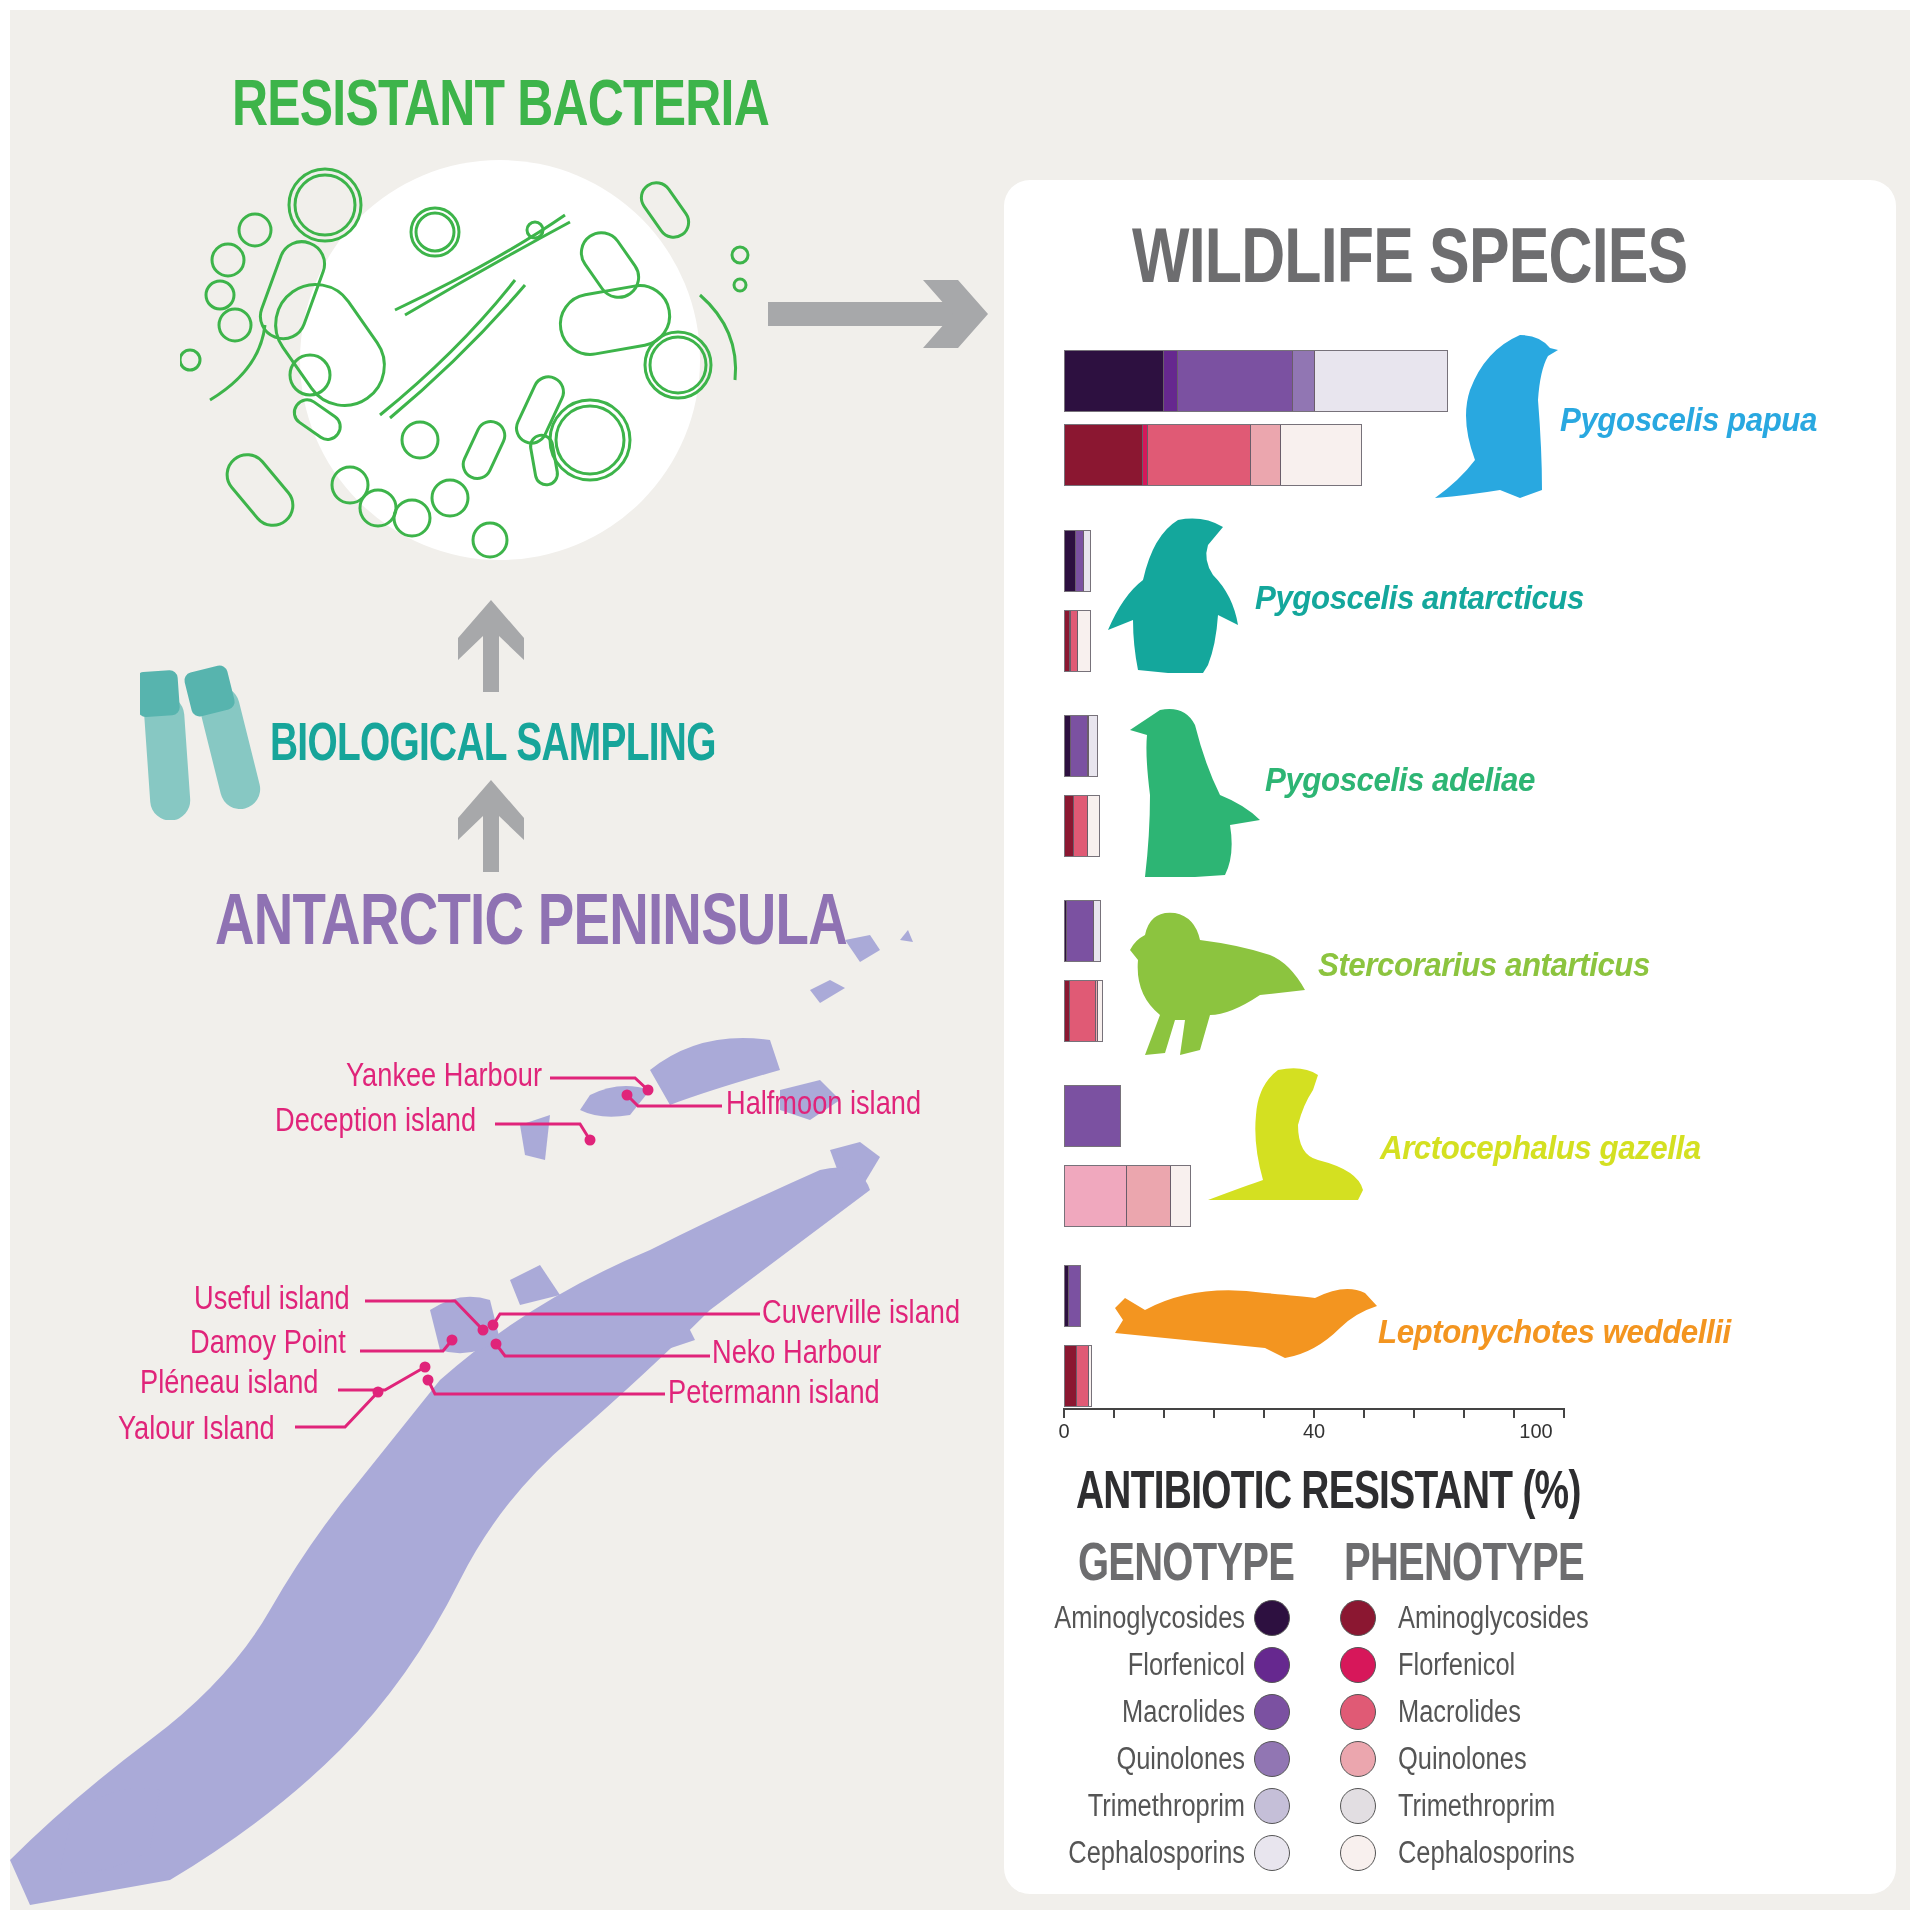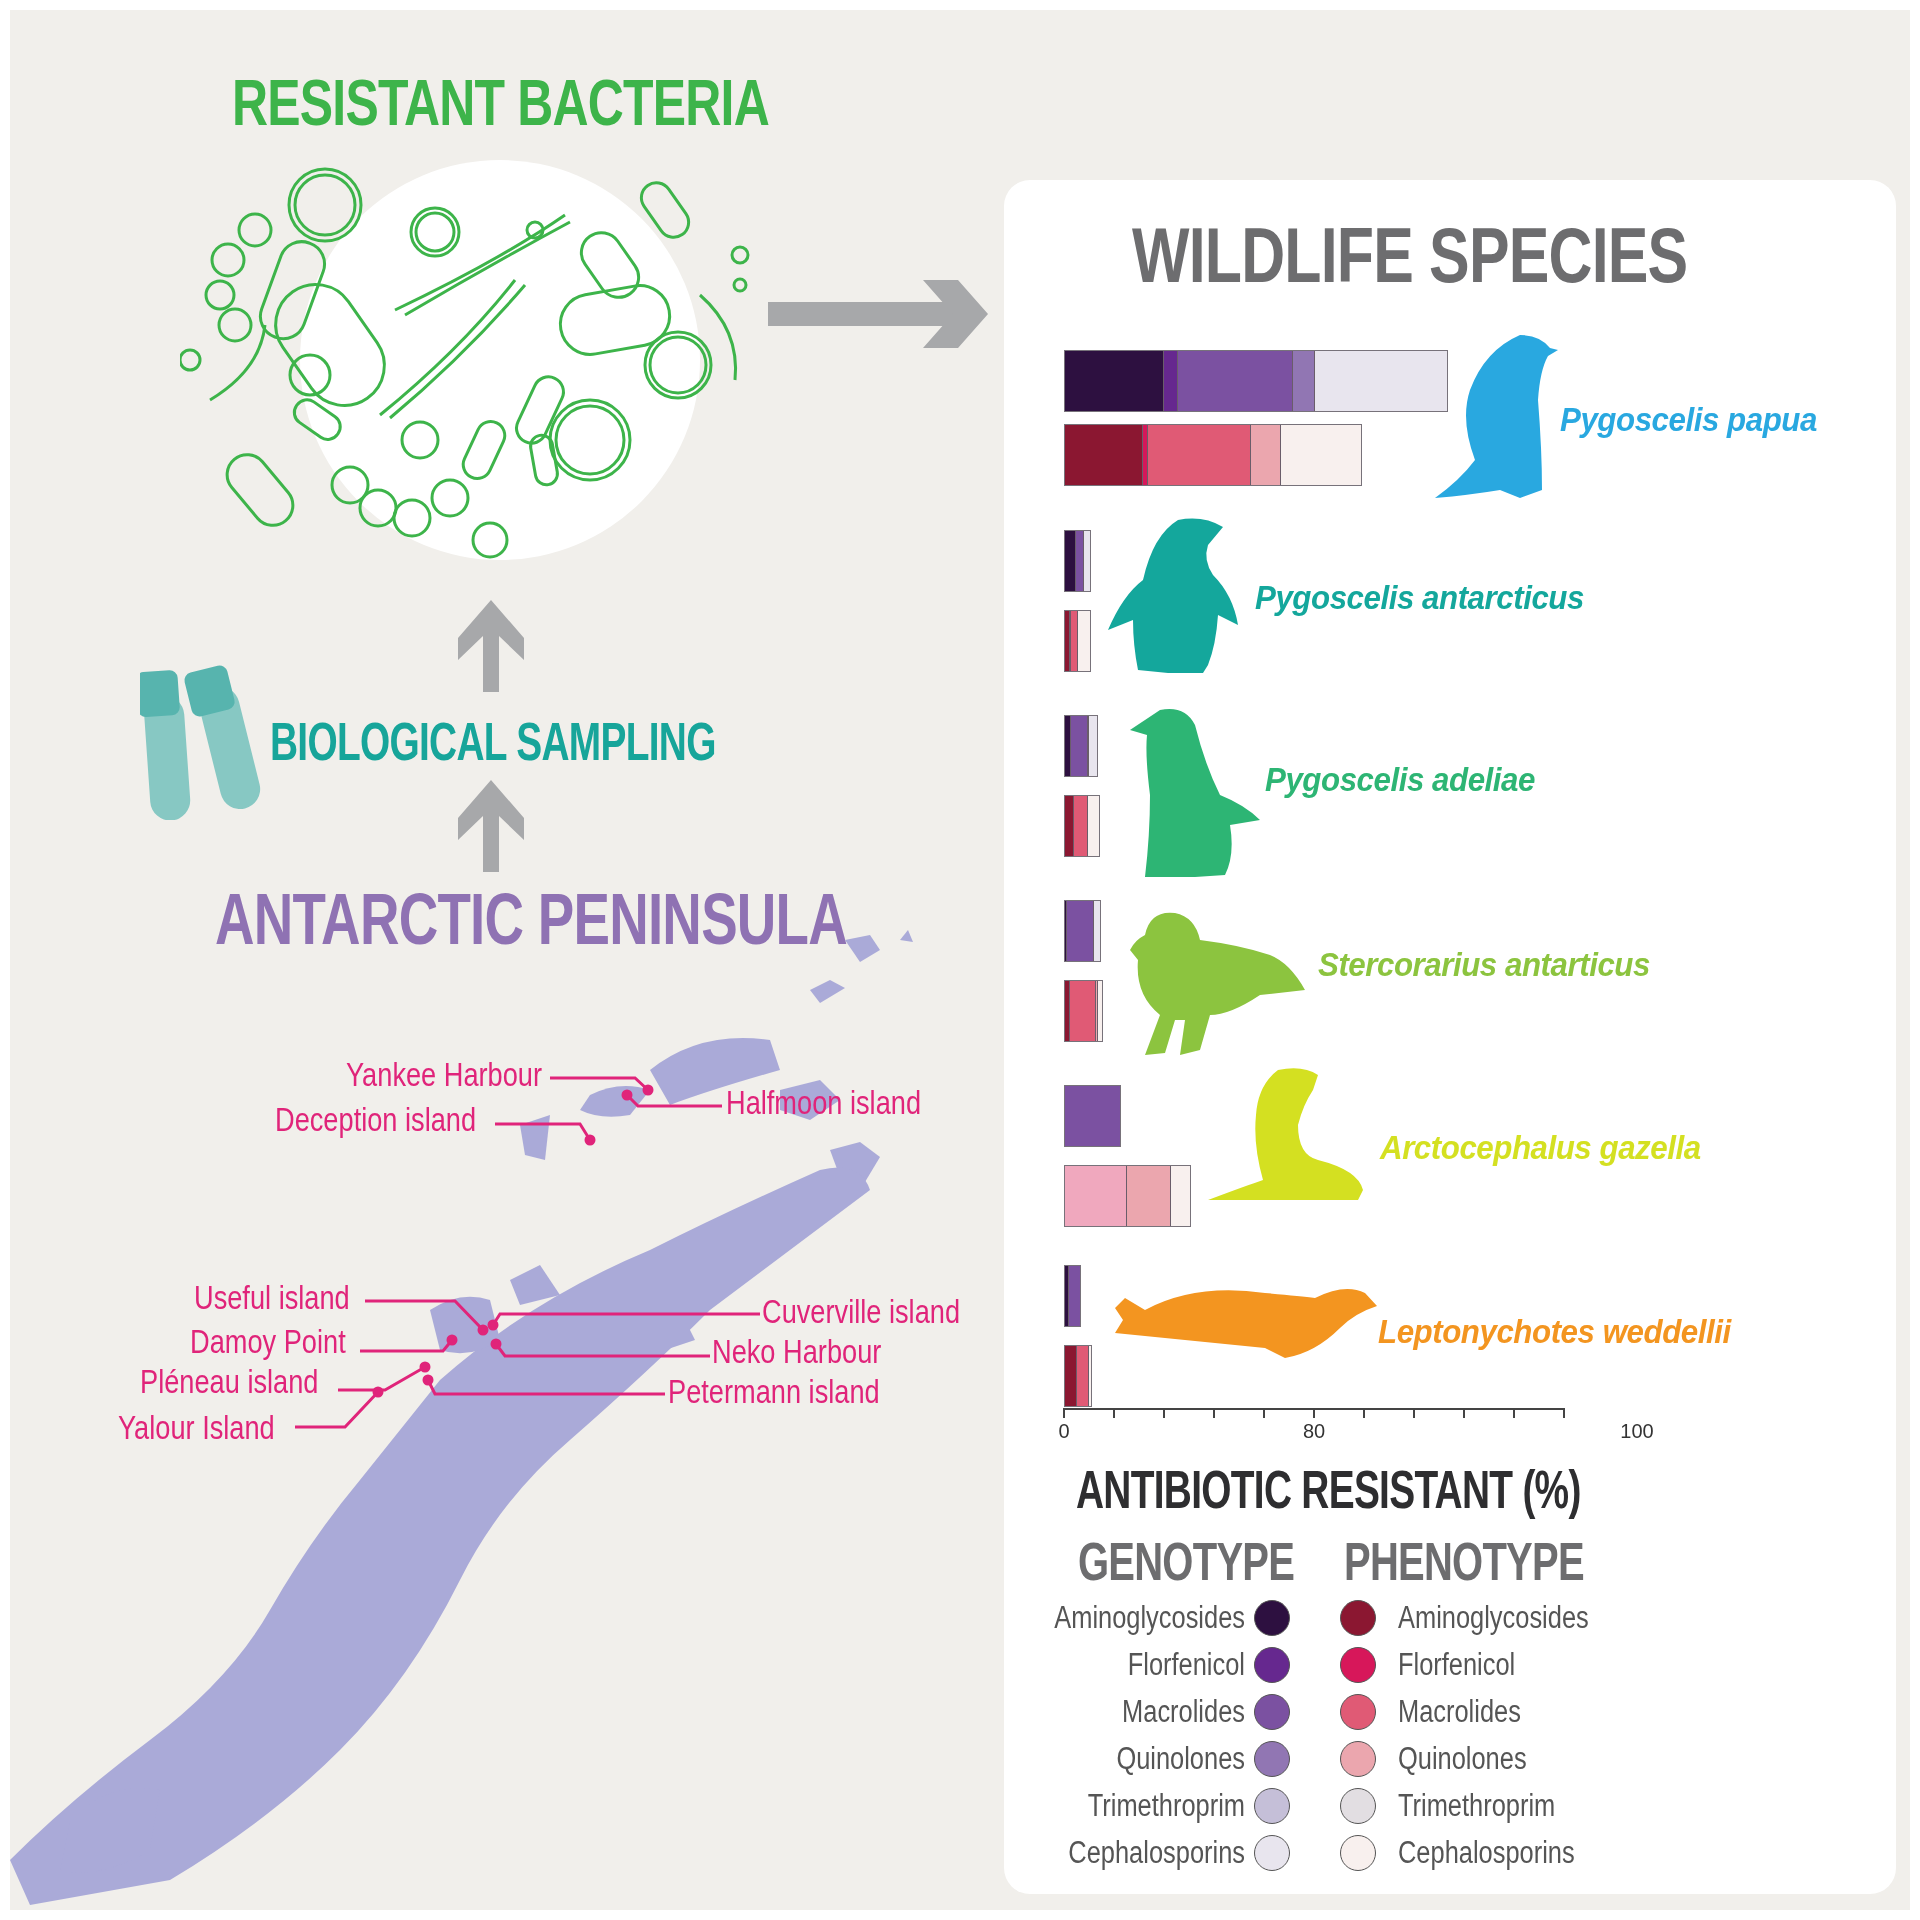--- a/index.html
+++ b/index.html
@@ -263,22 +263,22 @@
     <div class="tick" style="left: 1213px;"></div>
     <div class="tick" style="left: 1263px;"></div>
     <div class="tick" style="left: 1313px;"></div>
     <div class="tick" style="left: 1363px;"></div>
     <div class="tick" style="left: 1413px;"></div>
     <div class="tick" style="left: 1463px;"></div>
     <div class="tick" style="left: 1513px;"></div>
     <div class="tick" style="left: 1563px;"></div>
   </div>
 <div class="tick-label" style="left:1064px">0</div>
-<div class="tick-label" style="left:1314px">80</div>
-<div class="tick-label" style="left:1637px">100</div>
+<div class="tick-label" style="left:1314px">40</div>
+<div class="tick-label" style="left:1536px">100</div>
 <div class="abs cond axis-title">ANTIBIOTIC RESISTANT (%)</div>
 
 <div class="abs cond leg-head" style="left:1078px;top:1530px">GENOTYPE</div>
 <div class="abs cond leg-head" style="left:1344px;top:1530px">PHENOTYPE</div>
 <div id="legend">
     <div class="leg-row" style="top: 1598px; left: 0px;">
       <span class="lbl-g" style="left:985px">Aminoglycosides</span>
       <span class="dot" style="position:absolute;left:1254px;background:#2d1040"></span>
     </div>
     <div class="leg-row" style="top: 1598px; left: 0px;">

